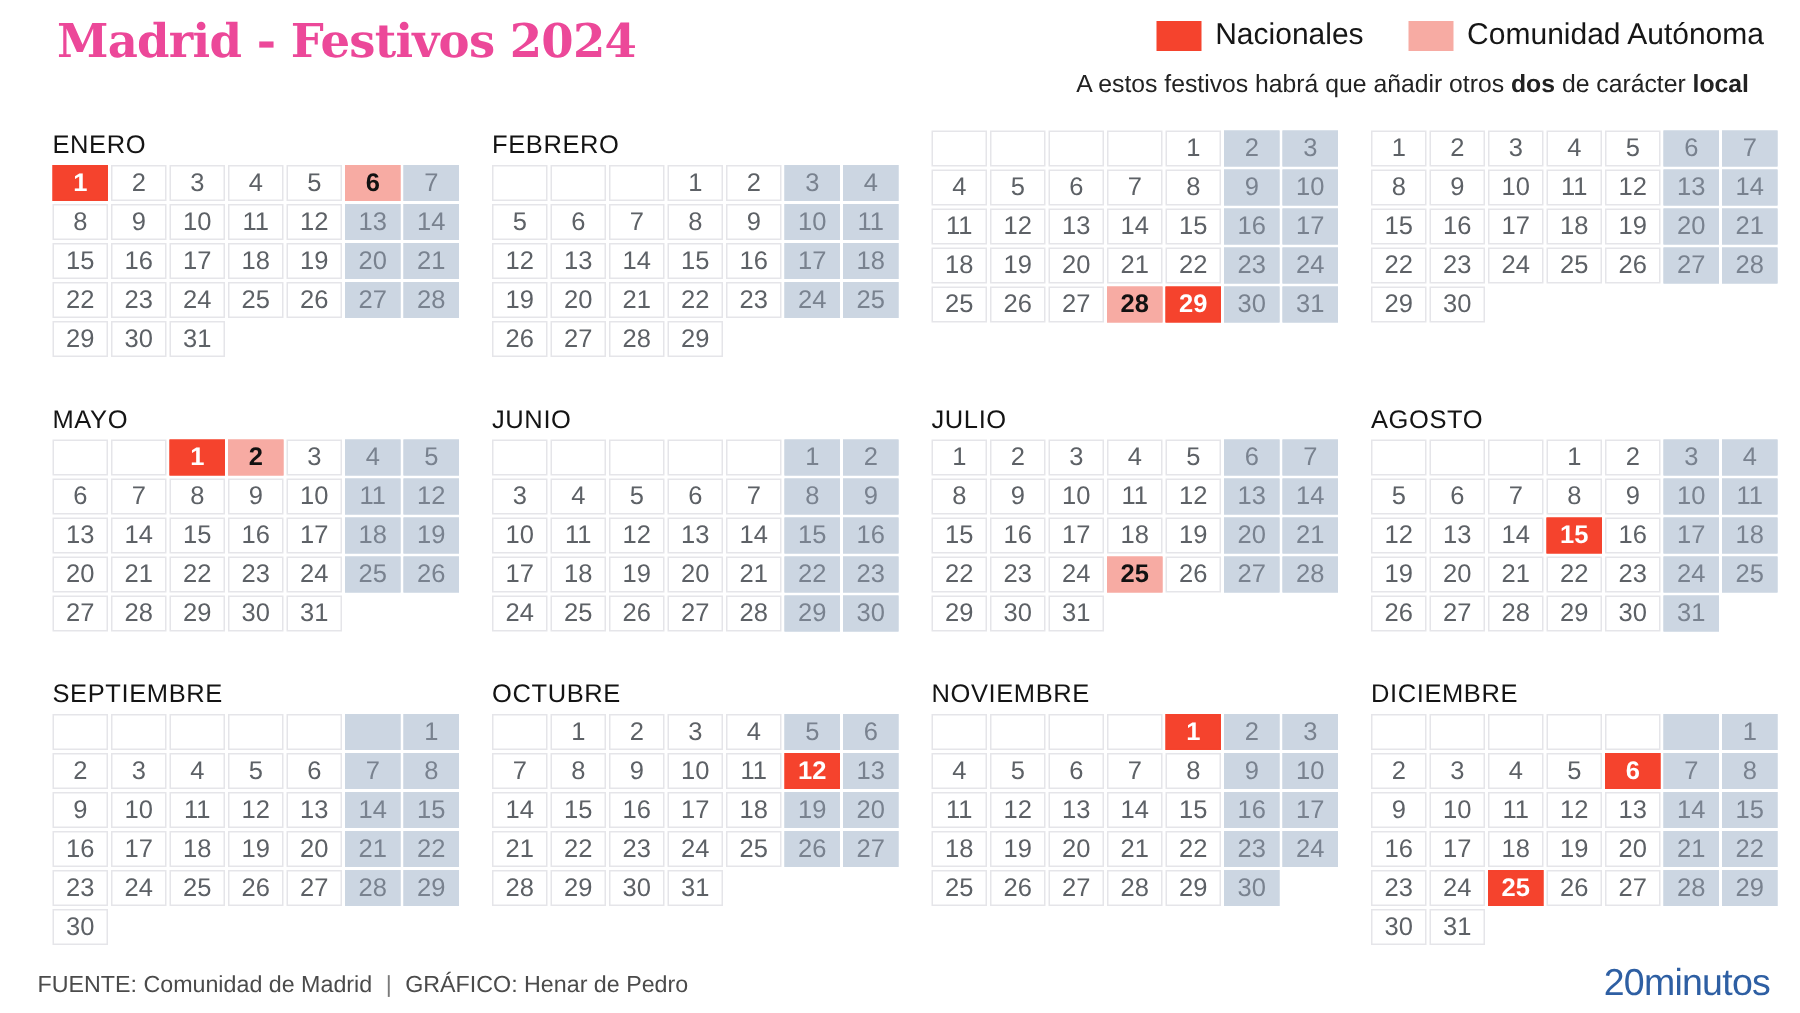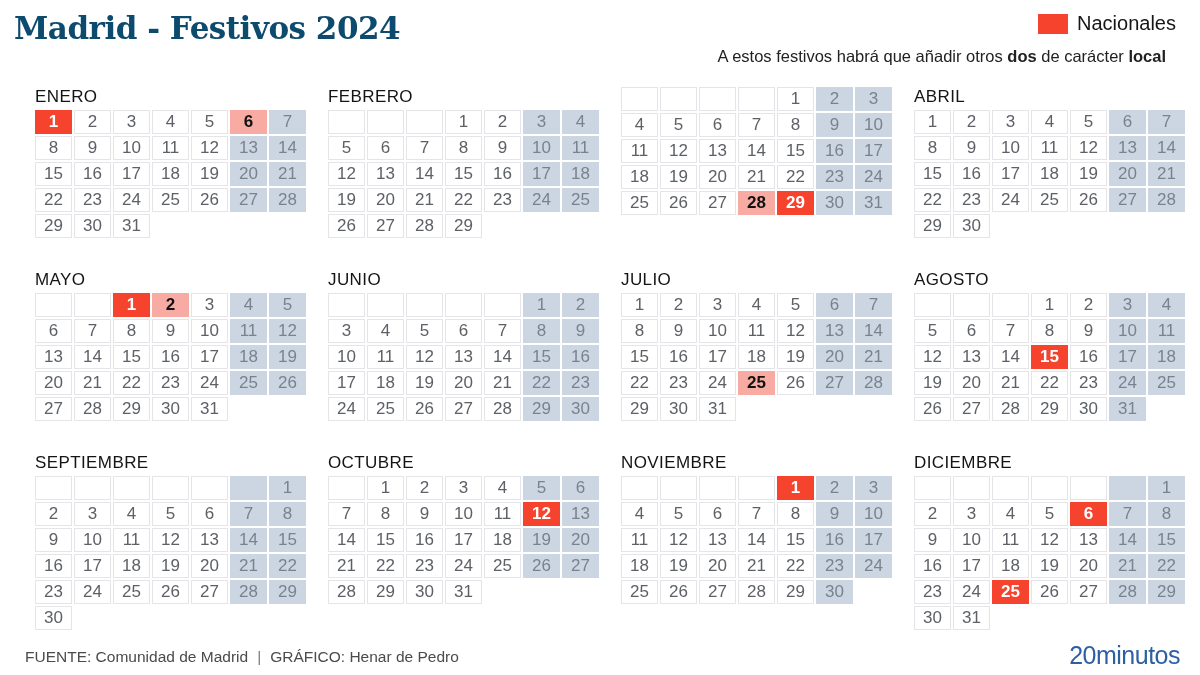--- a/index.html
+++ b/index.html
@@ -9,23 +9,23 @@
     --c-border:#e5e5e9;
     --c-day-text:#5d6166;
     --c-weekend-text:#79828f;
     --c-logo:#2e5fa3;
   }
   *{margin:0;padding:0;box-sizing:border-box;}
   html,body{width:1200px;height:675px;overflow:hidden;background:#ffffff;}
   body{font-family:"Liberation Sans",sans-serif;position:relative;}
 
   .page-title{
-    position:absolute;left:14px;top:10px;
+    position:absolute;left:38px;top:10px;
     font-family:"DejaVu Serif",serif;font-weight:bold;
-    font-size:31px;color:#0c4a6e;letter-spacing:-0.5px;
+    font-size:31px;color:#ec4899;letter-spacing:-0.5px;
   }
 
   .legend{
     position:absolute;right:24px;top:12px;
     display:flex;align-items:center;gap:30px;
   }
   .legend-item{display:flex;align-items:center;gap:9px;}
   .legend-swatch{width:30px;height:20px;display:inline-block;}
   .legend-swatch.national{background:var(--c-national);}
   .legend-swatch.regional{background:var(--c-regional);}
@@ -85,20 +85,24 @@
 </head>
 <body>
 
 <h1 class="page-title">Madrid - Festivos 2024</h1>
 
 <div class="legend">
   <div class="legend-item">
     <span class="legend-swatch national"></span>
     <span class="legend-label">Nacionales</span>
   </div>
+  <div class="legend-item">
+    <span class="legend-swatch regional"></span>
+    <span class="legend-label">Comunidad Autónoma</span>
+  </div>
 </div>
 
 <div class="legend-note"><span>A estos festivos habrá que añadir otros </span><b>dos</b><span> de carácter </span><b>local</b></div>
 
 <div class="months-grid">
     <div class="month">
       <div class="month-name">ENERO</div>
       <div class="weeks">
         <div class="day national">1</div>
         <div class="day">2</div>
@@ -203,21 +207,20 @@
         <div class="day">25</div>
         <div class="day">26</div>
         <div class="day">27</div>
         <div class="day regional">28</div>
         <div class="day national">29</div>
         <div class="day weekend">30</div>
         <div class="day weekend">31</div>
       </div>
     </div>
     <div class="month">
-      <div class="month-name">ABRIL</div>
       <div class="weeks">
         <div class="day">1</div>
         <div class="day">2</div>
         <div class="day">3</div>
         <div class="day">4</div>
         <div class="day">5</div>
         <div class="day weekend">6</div>
         <div class="day weekend">7</div>
         <div class="day">8</div>
         <div class="day">9</div>

